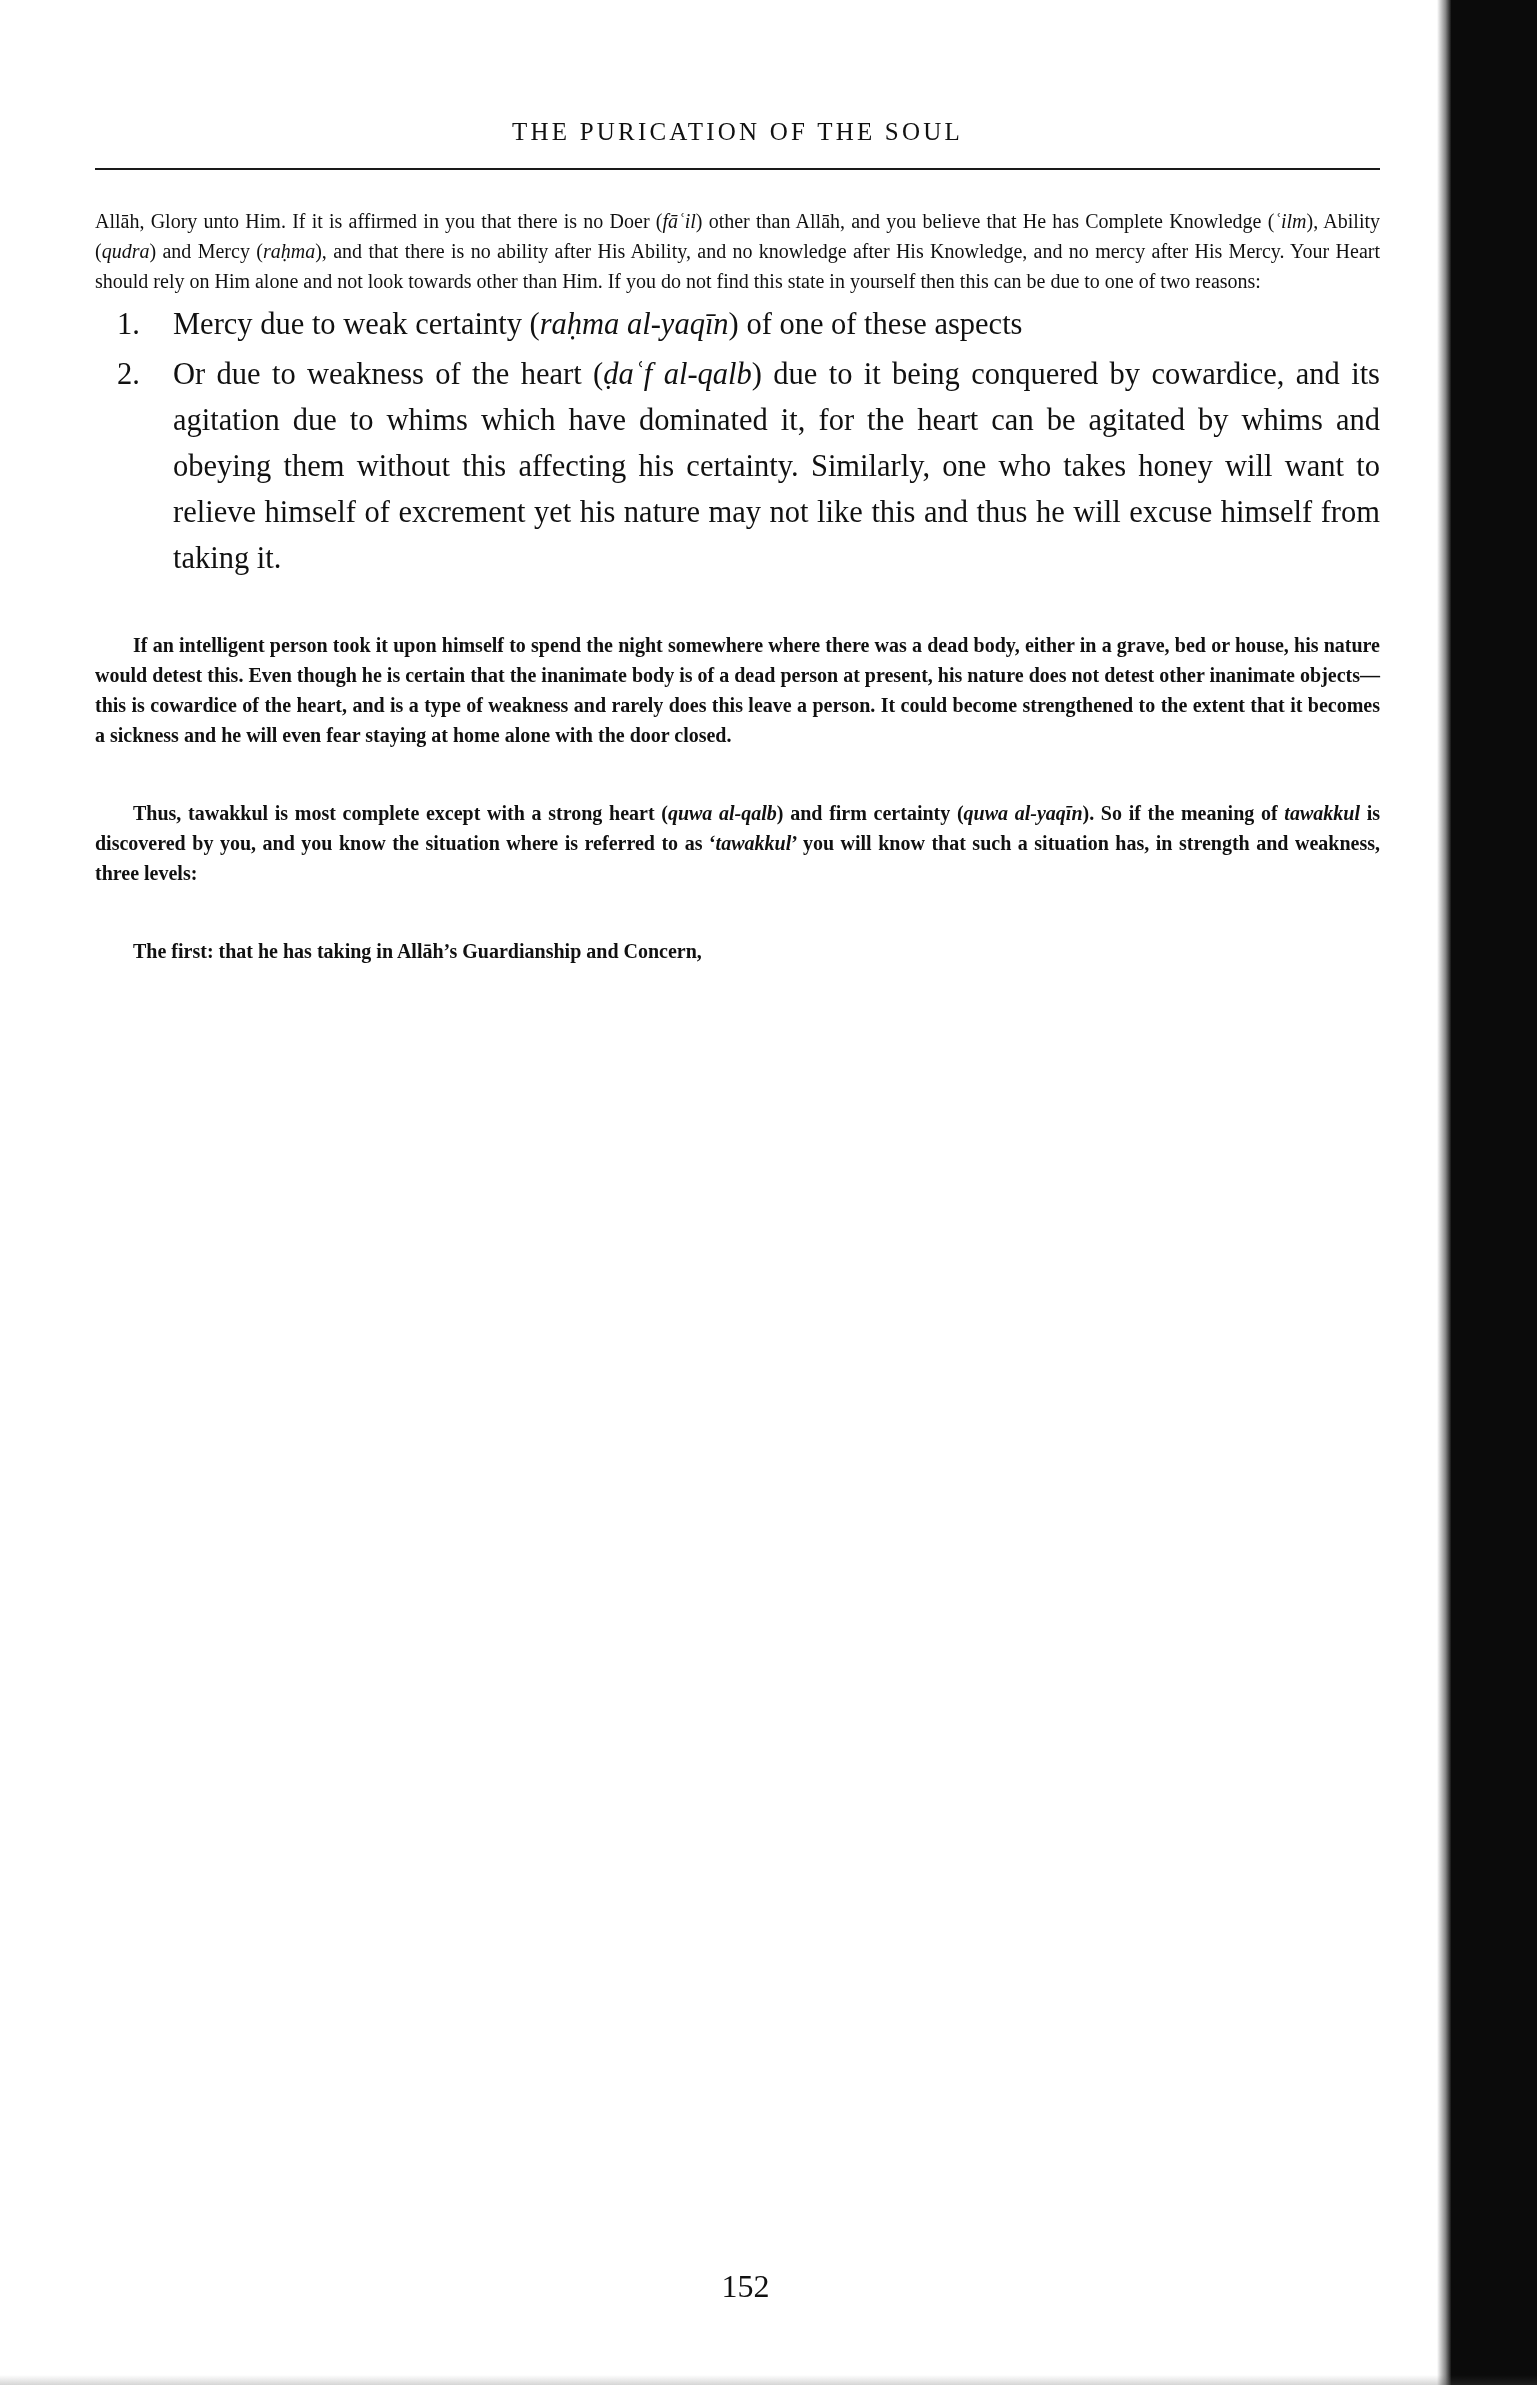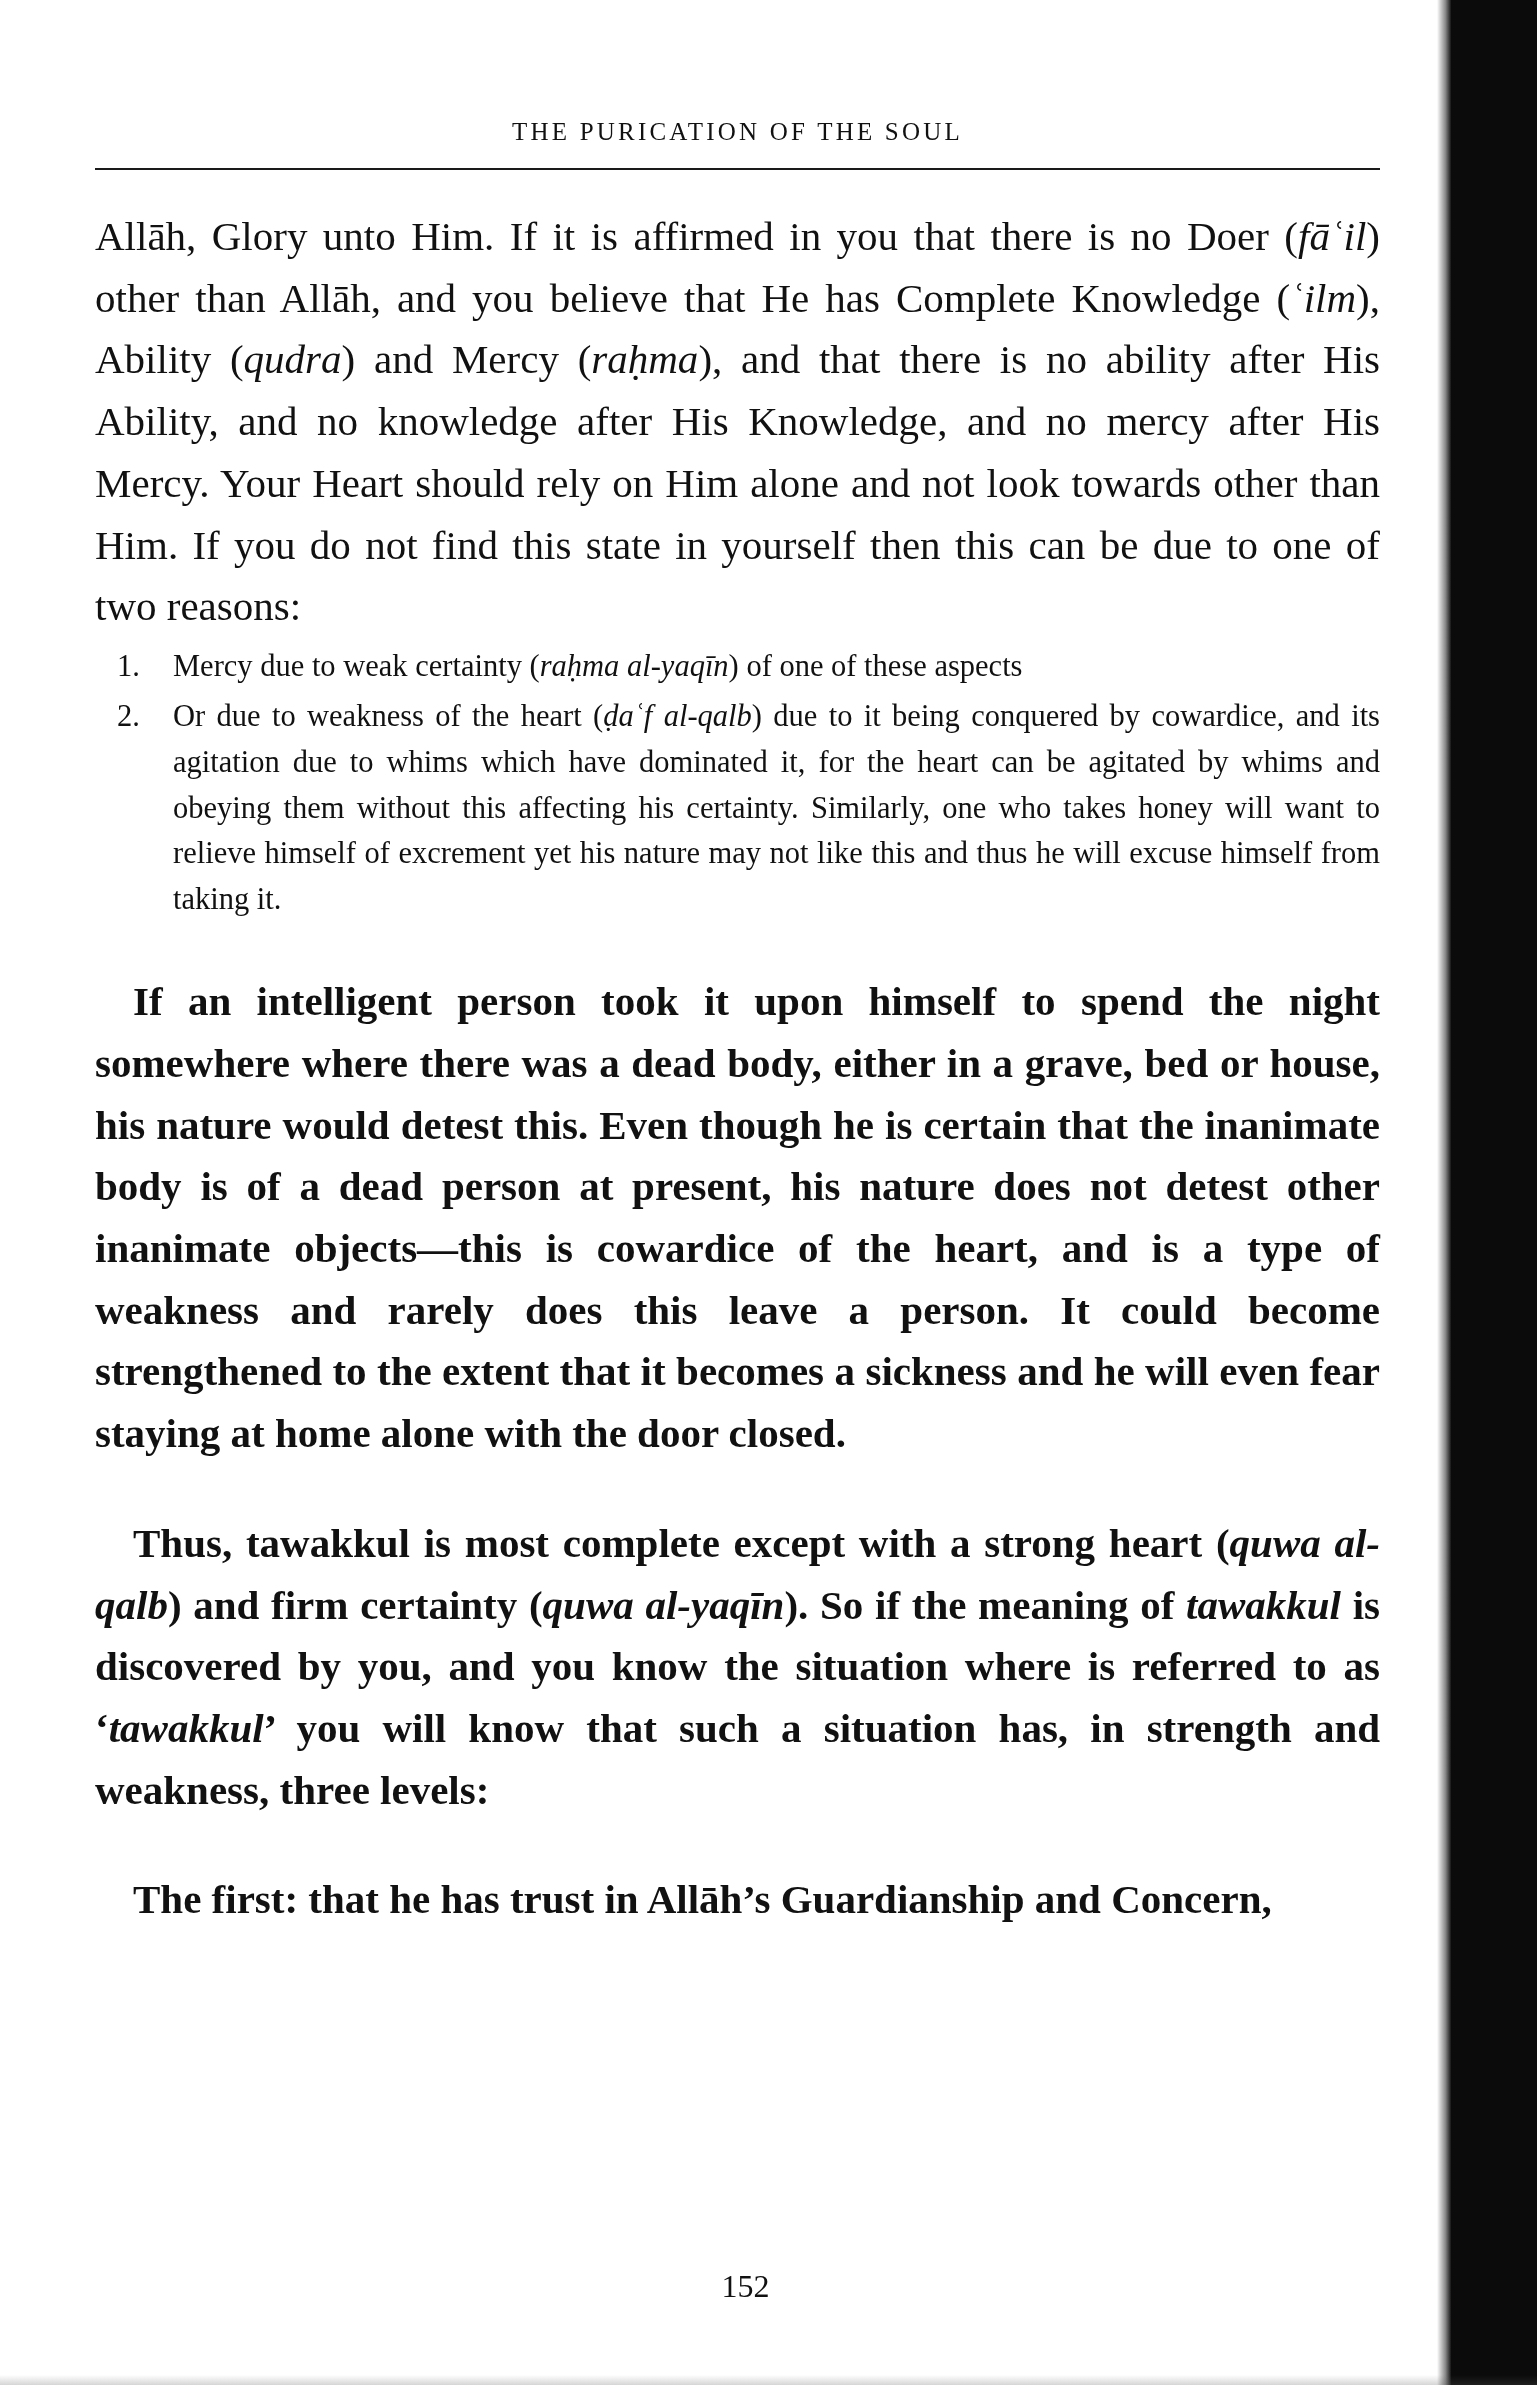--- a/index.html
+++ b/index.html
@@ -69,21 +69,21 @@
     font-family: "Liberation Serif", serif;
   }
 
   .rule {
     margin-top: 22px;
     border-bottom: 2px solid #1a1a1a;
     width: 100%;
   }
 
   p.body-text {
-    font-size: 41px;
+    font-size: 20px;
     line-height: 1.505;
     text-align: justify;
     margin: 0;
     color: #111;
     -webkit-hyphens: none;
     hyphens: none;
   }
 
   p.first-para {
     margin-top: 36px;
@@ -143,21 +143,21 @@
 
     <ol class="numbered">
       <li><span class="num">1.</span><span>Mercy due to weak certainty (</span><span class="it">raḥma al-yaqīn</span><span>) of one of these aspects</span></li>
       <li><span class="num">2.</span><span>Or due to weakness of the heart (</span><span class="it">ḍaʿf al-qalb</span><span>) due to it being conquered by cowardice, and its agitation due to whims which have dominated it, for the heart can be agitated by whims and obeying them without this affecting his certainty. Similarly, one who takes honey will want to relieve himself of excrement yet his nature may not like this and thus he will excuse himself from taking it.</span></li>
     </ol>
 
     <p class="body-text indented" style="margin-top:48px;">If an intelligent person took it upon himself to spend the night somewhere where there was a dead body, either in a grave, bed or house, his nature would detest this. Even though he is certain that the inanimate body is of a dead person at present, his nature does not detest other inanimate objects—this is cowardice of the heart, and is a type of weakness and rarely does this leave a person. It could become strengthened to the extent that it becomes a sickness and he will even fear staying at home alone with the door closed.</p>
 
     <p class="body-text indented" style="margin-top:48px;"><span>Thus, tawakkul is most complete except with a strong heart (</span><span class="it">quwa al-qalb</span><span>) and firm certainty (</span><span class="it">quwa al-yaqīn</span><span>). So if the meaning of </span><span class="it">tawakkul</span><span> is discovered by you, and you know the situation where is referred to as ‘</span><span class="it">tawakkul</span><span>’ you will know that such a situation has, in strength and weakness, three levels:</span></p>
 
-    <p class="body-text indented" style="margin-top:48px;">The first: that he has trust in Allāh’s Guardianship and Concern,</p>
+    <p class="body-text indented" style="margin-top:48px;">The first: that he has taking in Allāh’s Guardianship and Concern,</p>
 
     <div class="folio">152</div>
   </div>
 </div>
 
 <div class="scan-edge-right-inner"></div>
 <div class="scan-edge-right"></div>
 <div class="scan-edge-bottom"></div>
 
 </body></html>

